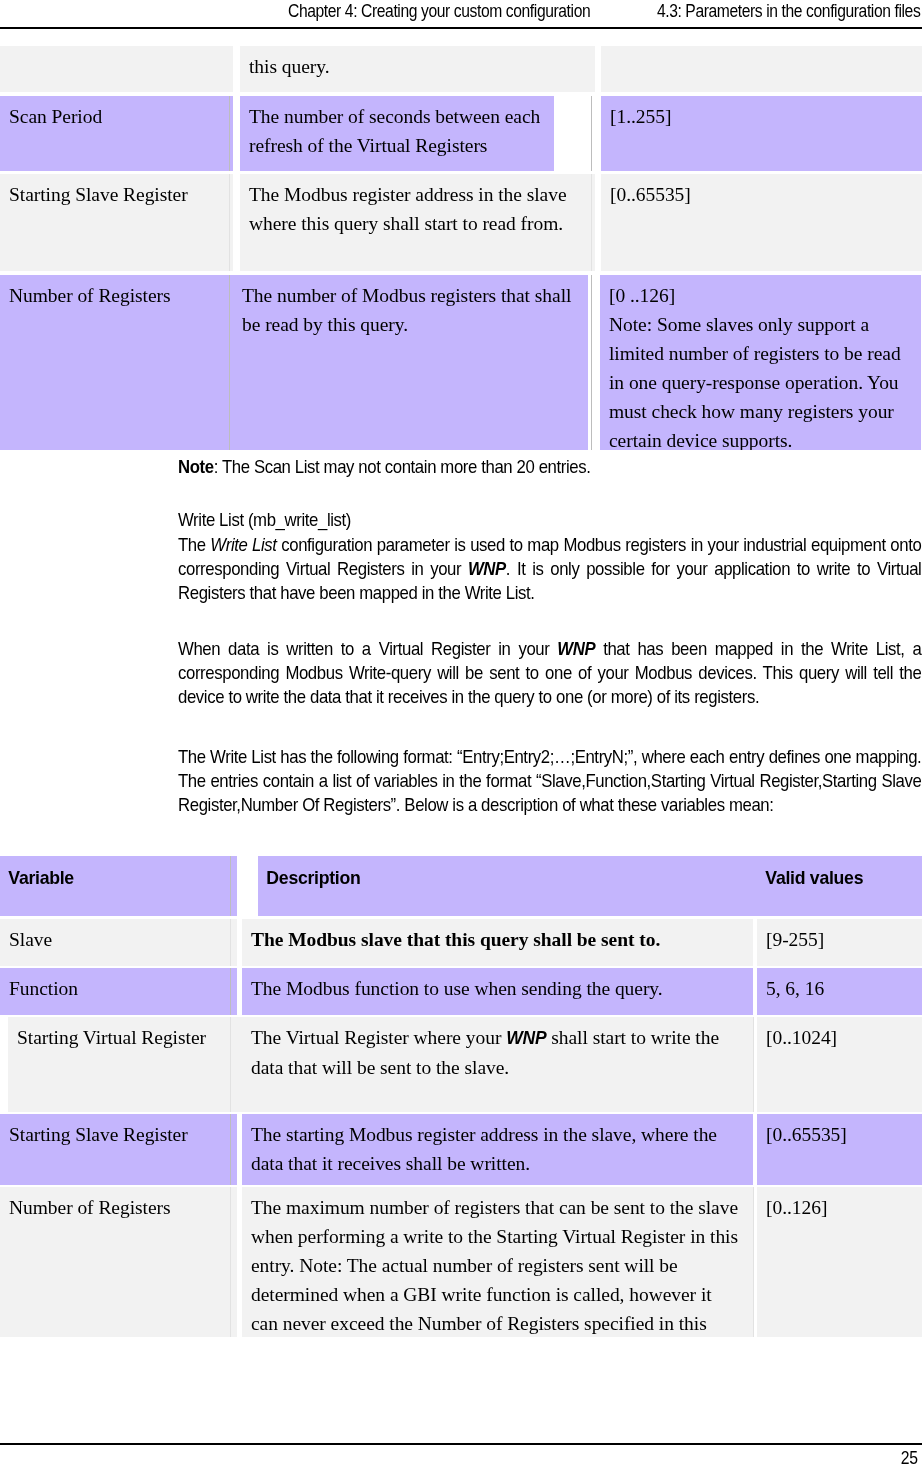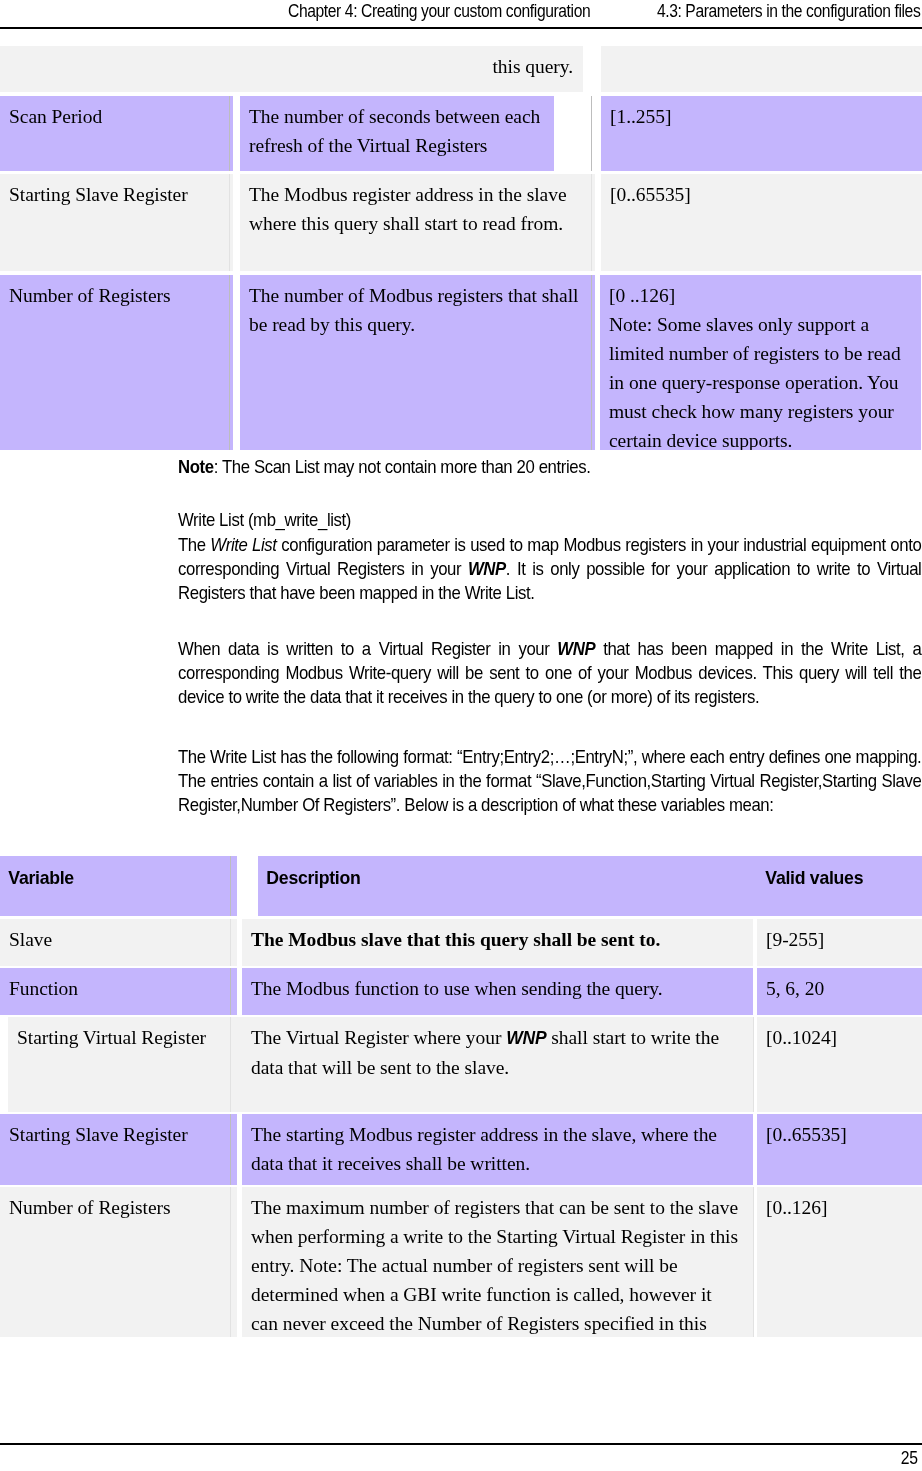--- a/index.html
+++ b/index.html
@@ -136,21 +136,21 @@
   <div class="hdr-text hdr-left">Chapter 4: Creating your custom configuration</div>
   <div class="hdr-text hdr-right">4.3: Parameters in the configuration files</div>
 </div>
 <div class="header-rule"></div>
 
 <div class="doc-table" style="top:0;">
 
   <div class="cell" style="left:0px; top:46px; width:233px; height:46px;">
     <div class="cell-inner"></div>
   </div>
-  <div class="cell" style="left:228px; top:46px; width:355px; height:46px;text-align:right;">
+  <div class="cell" style="left:240px; top:46px; width:355px; height:46px;">
     <div class="cell-inner">this query.</div>
   </div>
   <div class="cell" style="left:601px; top:46px; width:321px; height:46px;">
     <div class="cell-inner"></div>
   </div>
 
   <div class="cell shaded" style="left:0px; top:96px; width:233px; height:75px;">
     <div class="cell-inner">Scan Period</div>
   </div>
   <div class="vrule dark" style="left:229px; top:96px; height:75px;"></div>
@@ -171,21 +171,21 @@
   </div>
   <div class="vrule" style="left:591px; top:174px; height:97px;"></div>
   <div class="cell" style="left:601px; top:174px; width:321px; height:97px;">
     <div class="cell-inner">[0..65535]</div>
   </div>
 
   <div class="cell shaded" style="left:0px; top:275px; width:233px; height:175px;">
     <div class="cell-inner">Number of Registers</div>
   </div>
   <div class="vrule dark" style="left:229px; top:275px; height:175px;"></div>
-  <div class="cell shaded" style="left:240px; top:275px; width:355px; height:175px;">
+  <div class="cell shaded" style="left:233px; top:275px; width:355px; height:175px;">
     <div class="cell-inner">The number of Modbus registers that shall be read by this query.</div>
   </div>
   <div class="vrule dark" style="left:591px; top:275px; height:175px;"></div>
   <div class="cell shaded" style="left:600px; top:275px; width:321px; height:175px;">
     <div class="cell-inner" style="white-space:pre-wrap;">[0 ..126]
 Note: Some slaves only support a limited number of registers to be read in one query-response operation. You must check how many registers your certain device supports.</div>
   </div>
 </div>
 
 <div class="body-block" style="top:455px;">
@@ -233,21 +233,21 @@
   </div>
 
   <div class="cell shaded" style="left:0px; top:968px; width:237px; height:47px;">
     <div class="cell-inner">Function</div>
   </div>
   <div class="vrule dark" style="left:230px; top:968px; height:47px;"></div>
   <div class="cell shaded" style="left:242px; top:968px; width:511px; height:47px;">
     <div class="cell-inner">The Modbus function to use when sending the query.</div>
   </div>
   <div class="cell shaded" style="left:757px; top:968px; width:165px; height:47px;">
-    <div class="cell-inner">5, 6, 20</div>
+    <div class="cell-inner">5, 6, 16</div>
   </div>
 
   <div class="cell" style="left:8px; top:1017px; width:237px; height:95px;">
     <div class="cell-inner">Starting Virtual Register</div>
   </div>
   <div class="vrule" style="left:230px; top:1017px; height:95px;"></div>
   <div class="cell" style="left:242px; top:1017px; width:511px; height:95px;">
     <div class="cell-inner"><span>The Virtual Register where your </span><span class="wnp">WNP</span><span> shall start to write the data that will be sent to the slave.</span></div>
   </div>
   <div class="vrule" style="left:753px; top:1017px; height:95px;"></div>

